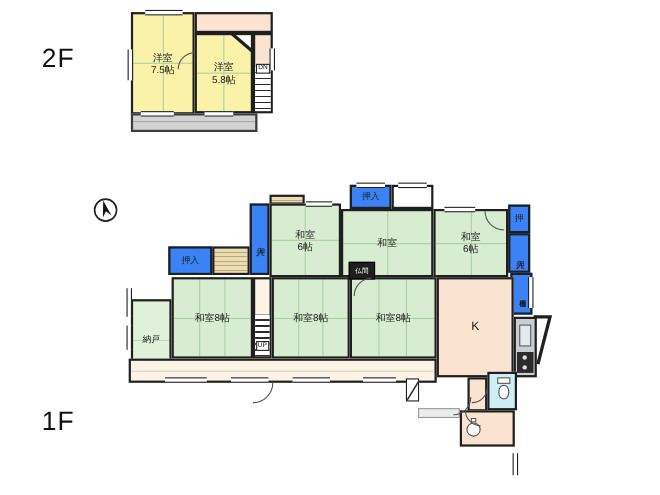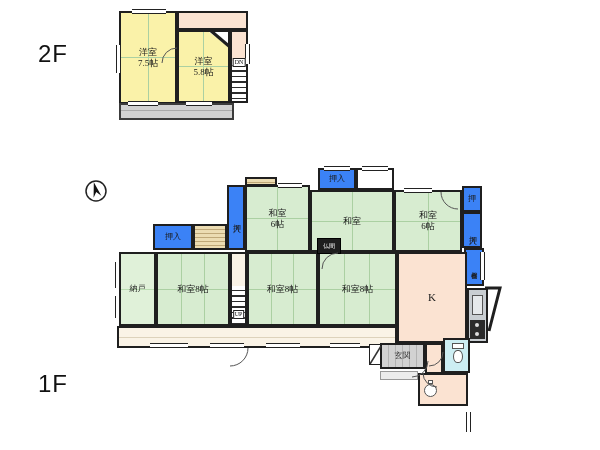--- a/index.html
+++ b/index.html
@@ -1,28 +1,28 @@
 <!DOCTYPE html>
 <html><head>
 <meta charset="utf-8">
 <style>
   html,body{margin:0;padding:0;background:#fff;}
   #canvas{position:relative;width:600px;height:450px;background:#ffffff;overflow:hidden;
           font-family:"Liberation Sans",sans-serif;}
   .floor-label{position:absolute;font-size:24px;color:#111;letter-spacing:1px;}
-  .box{position:absolute;box-sizing:border-box;border:2px solid #1f1f1f;font-family:Liberation Serif, serif;}
+  .box{position:absolute;box-sizing:border-box;border:2px solid #1f1f1f;}
   .room{display:flex;align-items:center;justify-content:center;text-align:center;}
   .rlabel{font-size:9px;line-height:1.2;color:#1b1b1b;}
   .rlabel.small{font-size:8px;}
   .rlabel.big{font-size:11px;}
   .vert{writing-mode:vertical-rl;text-orientation:upright;letter-spacing:0px;line-height:1;}
   .yellow{background:#faf2a9;}
   .peach{background:#fbe3d2;}
   .green{background:#d7ecd0;}
-  .lgreen{background:#e0f1d9;}
+  .lgreen{background:#e0f1d9;margin-top:20px;}
   .orange{background:#3b82f6;}
   .cyan{background:#cdeef3;}
   .gray{background:#d2d2d2;}
   .cream{background:#faf3e6;}
   .whitebg{background:#ffffff;}
   
   .tat4{background-image:linear-gradient(#abd0a2,#abd0a2),linear-gradient(#abd0a2,#abd0a2);
         background-repeat:no-repeat;background-size:1px 100%,100% 1px;background-position:50% 0,0 50%;}
   .tat8{background-image:linear-gradient(#abd0a2,#abd0a2),linear-gradient(#abd0a2,#abd0a2),linear-gradient(#abd0a2,#abd0a2);
         background-repeat:no-repeat;background-size:1px 100%,1px 100%,100% 1px;
@@ -155,23 +155,20 @@
     <div class="fixture" style="left:3px;top:5px;width:11px;height:20px;background:#e6e9eb;"></div>
     <div style="position:absolute;left:1px;bottom:2px;width:15px;height:19px;background:#2b2b2b;">
       <div style="position:absolute;left:5px;top:3px;width:4px;height:4px;border-radius:50%;background:#ddd;"></div>
       <div style="position:absolute;left:5px;bottom:3px;width:4px;height:4px;border-radius:50%;background:#ddd;"></div>
     </div>
   </div>
 
   <div class="box cream planks" style="left:117px;top:326px;width:280px;height:22px;"></div>
 
   <div class="box peach" style="left:425px;top:343px;width:18px;height:31px;"></div>
-  <div class="box gray tiles room" style="left:380px;top:343px;width:45px;height:26px;">
-    <span class="rlabel small" style="background:rgba(255,255,255,0.0);">玄関</span>
-  </div>
   <div class="box whitebg" style="left:369px;top:344px;width:12px;height:21px;border-width:1.5px;"></div>
   <div style="position:absolute;left:380px;top:371px;width:38px;height:9px;border:1.5px solid #999;box-sizing:border-box;background:#ececec;"></div>
   <div class="box cyan" style="left:443px;top:338px;width:27px;height:35px;">
     <div class="fixture" style="left:7px;top:3px;width:12px;height:6px;"></div>
     <div class="fixture" style="left:8px;top:10px;width:10px;height:13px;border-radius:50%/60%;"></div>
   </div>
   <div class="box peach" style="left:418px;top:373px;width:50px;height:33px;">
     <div class="fixture" style="left:4px;top:9px;width:13px;height:13px;border-radius:50%;"></div>
     <div class="fixture" style="left:8px;top:5px;width:5px;height:4px;"></div>
   </div>

